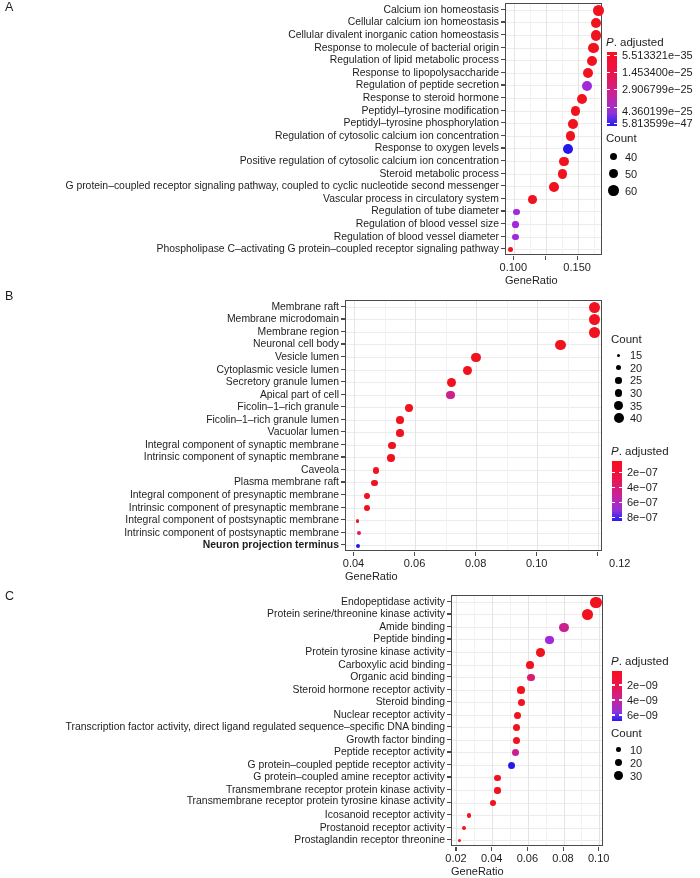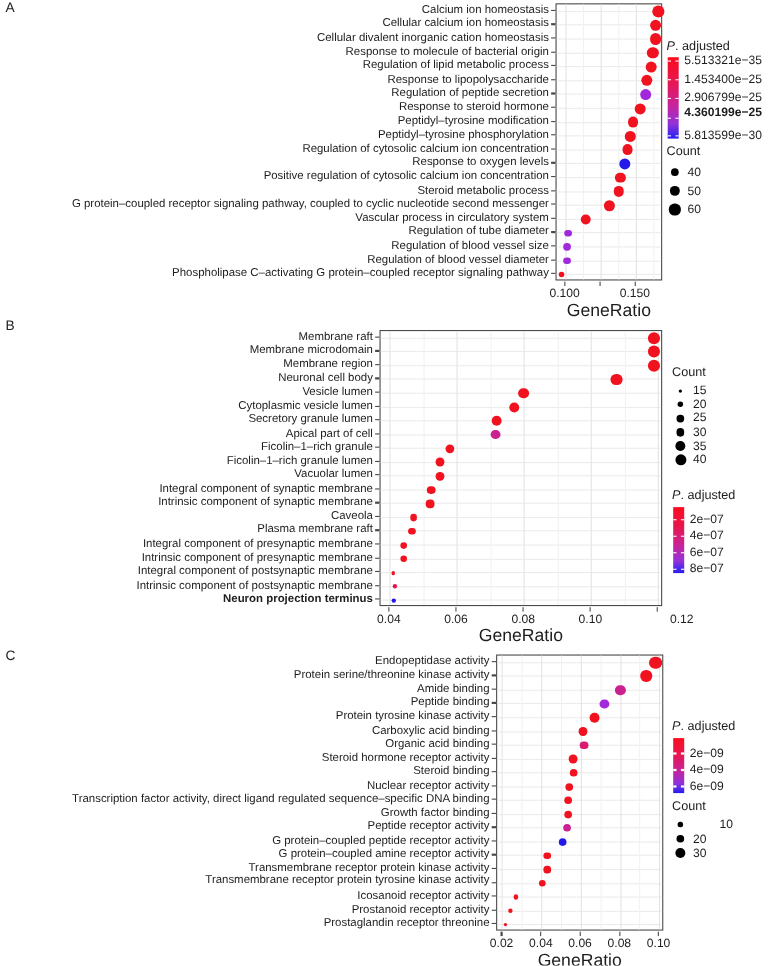--- a/index.html
+++ b/index.html
@@ -9,21 +9,21 @@
   .plot-box{position:absolute;background:#fff;border:1.3px solid #4a4a4a;box-sizing:border-box;}
   .grid-h{position:absolute;left:0;right:0;height:1px;background:#ececec;}
   .grid-v{position:absolute;top:0;bottom:0;width:1px;}
   .grid-v.minor{background:#f2f2f2;}
   .grid-v.major{background:#e4e4e4;}
   .dot{position:absolute;border-radius:50%;}
   .ylab{position:absolute;white-space:nowrap;font-size:10.4px;line-height:13px;color:#1d1d1d;}
   .ytick{position:absolute;width:4px;height:1.2px;background:#4a4a4a;}
   .xtick{position:absolute;width:1.2px;height:4px;background:#4a4a4a;}
   .xlab{position:absolute;transform:translateX(-50%);font-size:11px;color:#1d1d1d;}
-  .axis-title{position:absolute;text-align:center;font-size:16px;color:#1d1d1d;}
+  .axis-title{position:absolute;text-align:left;font-size:11px;color:#1d1d1d;}
   .legend{position:absolute;color:#1d1d1d;}
   .lg-title{font-size:11.5px;margin-bottom:4px;white-space:nowrap;}
   .it{font-style:italic;}
   .bar-wrap{position:relative;margin:2px 0 6px 1px;}
   .bar{position:absolute;left:0;top:0;width:10px;}
   .bar-tick{position:absolute;left:0;width:2.6px;height:1.2px;background:#fff;}
   .bar-tick.right{left:auto;right:0;}
   .bar-lab{position:absolute;left:15px;font-size:11px;line-height:13px;white-space:nowrap;}
   .count-row{display:flex;align-items:center;}
   .count-dotwrap{width:15px;display:flex;justify-content:center;align-items:center;}
@@ -142,22 +142,22 @@
             <div class="bar-tick" style="top: 37.14px;"></div>
             <div class="bar-tick right" style="top: 37.14px;"></div>
             <div class="bar-tick" style="top: 54.53px;"></div>
             <div class="bar-tick right" style="top: 54.53px;"></div>
             <div class="bar-tick" style="top: 71.18px;"></div>
             <div class="bar-tick right" style="top: 71.18px;"></div>
           </div>
           <div class="bar-lab" style="top: -2.8px;">5.513321e−35</div>
           <div class="bar-lab" style="top: 14.22px;">1.453400e−25</div>
           <div class="bar-lab" style="top: 31.24px;">2.906799e−25</div>
-          <div class="bar-lab" style="top: 44px; font-weight: bold;">4.360199e−25</div>
-          <div class="bar-lab" style="top: 65.28px;">5.813599e−30</div>
+          <div class="bar-lab" style="top: 53px;">4.360199e−25</div>
+          <div class="bar-lab" style="top: 65.28px;">5.813599e−47</div>
         </div>
       </div>
       <div class="lg-block">
         <div class="lg-title">Count</div>
         <div class="count-row" style="height: 17px;">
           <div class="count-dotwrap">
             <div class="count-dot" style="width: 7.4px; height: 7.4px; background: rgb(0, 0, 0);"></div>
           </div>
           <div class="count-lab">40</div>
         </div>
@@ -453,21 +453,21 @@
             <div class="bar-tick" style="top: 43.4px;"></div>
             <div class="bar-tick right" style="top: 43.4px;"></div>
           </div>
           <div class="bar-lab" style="top: 7.5px;">2e−09</div>
           <div class="bar-lab" style="top: 22.5px;">4e−09</div>
           <div class="bar-lab" style="top: 37.5px;">6e−09</div>
         </div>
       </div>
       <div class="lg-block">
         <div class="lg-title">Count</div>
-        <div class="count-row" style="height: 13px; gap: 24px;">
+        <div class="count-row" style="height: 13px;">
           <div class="count-dotwrap">
             <div class="count-dot" style="width: 4.6px; height: 4.6px; background: rgb(0, 0, 0);"></div>
           </div>
           <div class="count-lab">10</div>
         </div>
         <div class="count-row" style="height: 13px;">
           <div class="count-dotwrap">
             <div class="count-dot" style="width: 6.8px; height: 6.8px; background: rgb(0, 0, 0);"></div>
           </div>
           <div class="count-lab">20</div>

